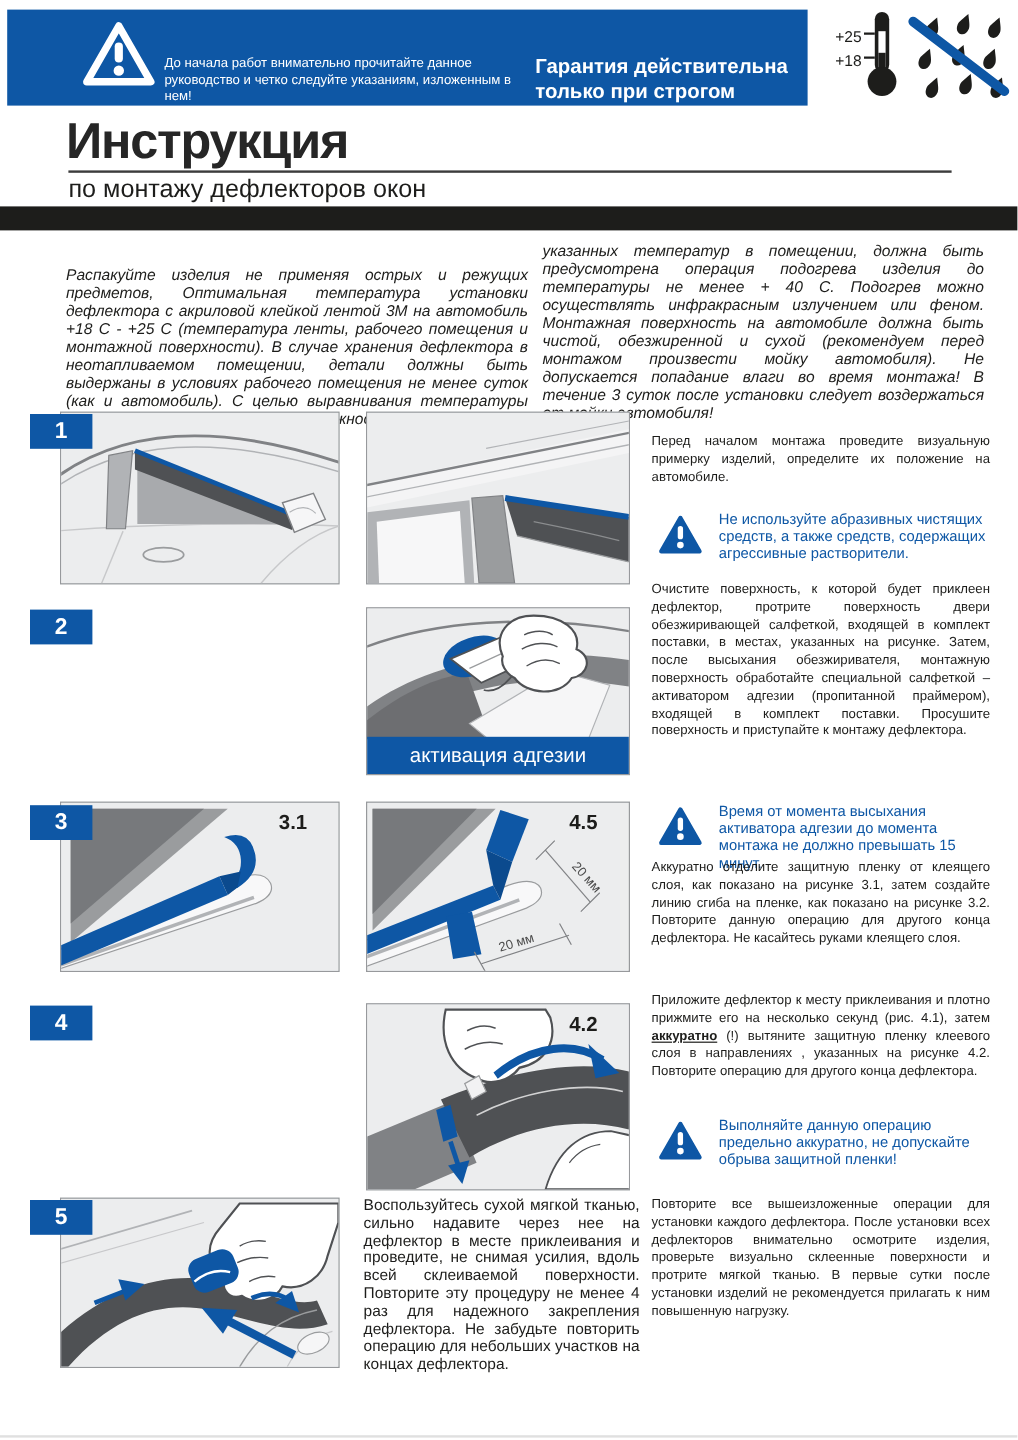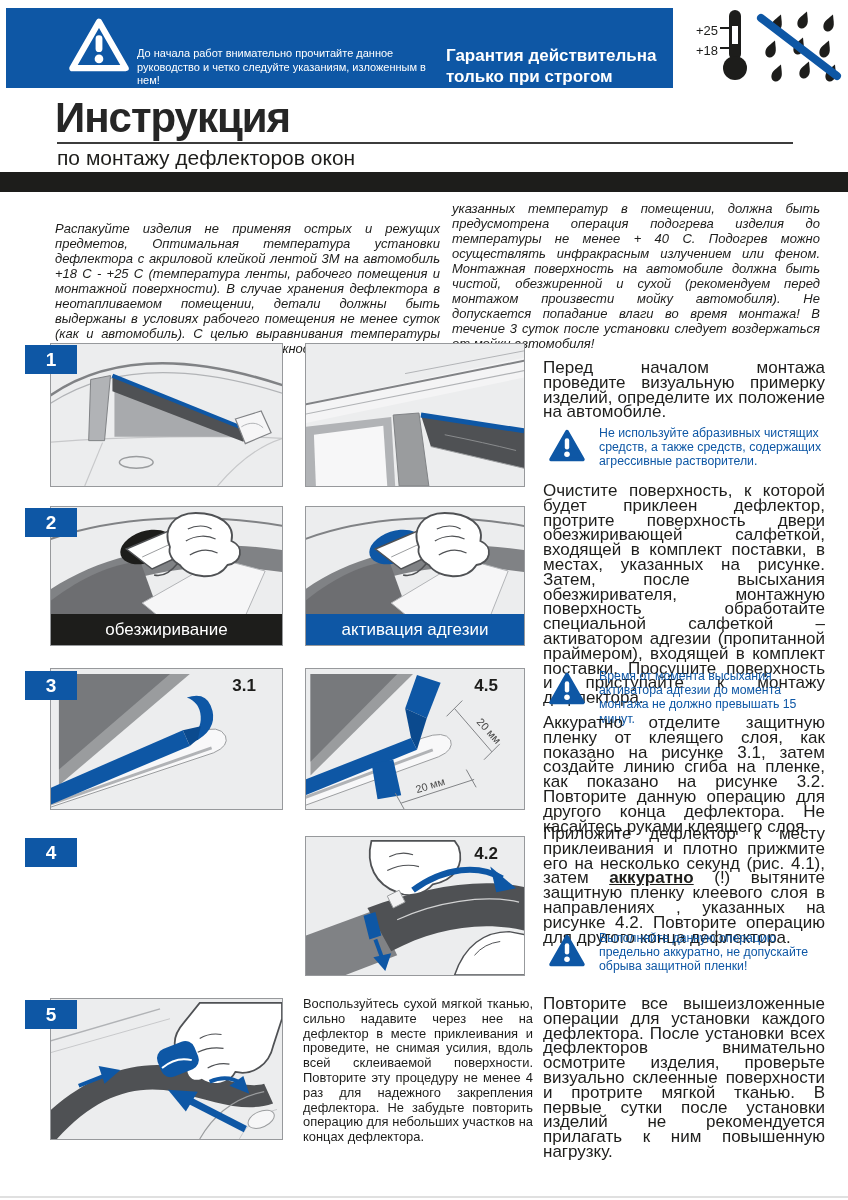--- a/index.html
+++ b/index.html
@@ -36,21 +36,21 @@
   .panelL{left:50px;width:233px;}
   .panelR{left:305px;width:220px;}
   .panel svg{display:block;width:100%;height:100%;}
   .strip{position:absolute;left:0;right:0;bottom:0;height:31px;color:#fff;font-size:17px;
          display:flex;align-items:center;justify-content:center;}
   .strip-black{background:#1d1d1b;}
   .strip-blue{background:#0e57a5;}
   .figlab{position:absolute;top:7px;right:26px;font-size:17px;font-weight:bold;color:#1d1d1b;}
 
   
-  .rc{left:543px;width:282px;font-size:17px;line-height:14.8px;text-align:justify;color:#1d1d1b;}
+  .rc{left:543px;width:282px;font-size:11px;line-height:14.8px;text-align:justify;color:#1d1d1b;}
   .mid{left:303px;width:230px;font-size:12.9px;line-height:14.8px;text-align:justify;color:#1d1d1b;}
   .warnbox{left:548px;width:280px;display:flex;align-items:flex-start;}
   .warnbox svg{width:38px;height:34px;flex:0 0 38px;margin-right:13px;margin-top:2px;}
   .warntext{color:#0e57a5;font-size:12.3px;line-height:14.2px;font-weight:normal;}
   .u{font-weight:bold;text-decoration:underline;}
   .dim-label{font-size:11px;fill:#4a4a4a;font-family:"Liberation Sans",sans-serif;}
   .footer-line{left:0;top:1196px;width:848px;height:2px;background:#e0e0e0;}
 </style>
 </head>
 <body>
@@ -132,36 +132,20 @@
       <polygon points="8,92 78,83 82,144 10,144" fill="#f7f7f8"></polygon>
       <polygon points="88,72 114,70 124,144 94,144" fill="#9a9c9e" stroke="#808285" stroke-width="1"></polygon>
       <polygon points="116,72 220,88 220,126 126,104" fill="#4f5154"></polygon>
       <path d="M116,72 L220,88" stroke="#0e57a5" stroke-width="5"></path>
       <path d="M126,104 L220,126" stroke="#9a9c9e" stroke-width="1" fill="none"></path>
       <path d="M140,92 Q180,100 212,108" stroke="#8a8c8e" stroke-width="1" fill="none"></path>
     </svg>
   </div>
 
   <div class="abs badge" style="top:508px">2</div>
-  <div class="abs panel panelL" style="top:506px;height:140px">
-    <svg viewBox="0 0 233 109" preserveAspectRatio="none" style="height:109px">
-      <rect width="233" height="109" fill="#ecedee"></rect>
-      <path d="M-6,34 C60,10 150,4 240,20" fill="none" stroke="#808285" stroke-width="2"></path>
-      <path d="M-6,86 C60,40 150,30 240,44 L240,66 C150,52 70,62 -6,116 Z" fill="#808285"></path>
-      <path d="M-6,109 L-6,98 C30,70 60,58 90,54 L110,109 Z" fill="#6d6e71"></path>
-      <polygon points="92,96 170,52 216,64 196,109 108,109" fill="#f6f6f7" stroke="#b1b3b6"></polygon>
-      <ellipse cx="96" cy="40" rx="27" ry="16" fill="#1d1d1b" transform="rotate(-18 96 40)"></ellipse>
-      <polygon points="76,42 128,20 154,38 102,62" fill="#fff" stroke="#4f5154" stroke-width="1.5"></polygon>
-      <path d="M92,50 L138,29" stroke="#9a9c9e" stroke-width="1" fill="none"></path>
-      <path d="M120,40 C112,22 124,6 146,6 C170,6 186,18 182,34 C196,40 192,56 178,58 C168,74 140,72 130,58 C122,54 118,46 120,40 Z" fill="#fff" stroke="#4f5154" stroke-width="1.8"></path>
-      <path d="M138,22 C146,18 156,18 162,22 M136,34 C146,28 158,28 166,32 M140,48 C150,42 160,42 168,46" stroke="#4f5154" stroke-width="1.2" fill="none"></path>
-      <path d="M128,56 C120,66 112,70 104,68" stroke="#4f5154" stroke-width="1.5" fill="none"></path>
-    </svg>
-    <div class="strip strip-black">обезжиривание</div>
-  </div>
   <div class="abs panel panelR" style="top:506px;height:140px">
     <svg viewBox="0 0 220 109" preserveAspectRatio="none" style="height:109px">
       <rect width="220" height="109" fill="#ecedee"></rect>
       <path d="M-6,34 C55,10 140,4 226,20" fill="none" stroke="#808285" stroke-width="2"></path>
       <path d="M-6,86 C55,40 140,30 226,44 L226,66 C140,52 65,62 -6,116 Z" fill="#808285"></path>
       <path d="M-6,109 L-6,98 C28,70 56,58 84,54 L104,109 Z" fill="#6d6e71"></path>
       <polygon points="86,96 160,52 204,64 186,109 102,109" fill="#f6f6f7" stroke="#b1b3b6"></polygon>
       <ellipse cx="90" cy="40" rx="27" ry="16" fill="#0e57a5" transform="rotate(-18 90 40)"></ellipse>
       <polygon points="70,42 122,20 148,38 96,62" fill="#fff" stroke="#4f5154" stroke-width="1.5"></polygon>
       <path d="M86,50 L132,29" stroke="#9a9c9e" stroke-width="1" fill="none"></path>
@@ -201,21 +185,21 @@
       <path d="M142,48 L158,32 M180,92 L196,76" stroke="#808285" stroke-width="1"></path>
       <text class="dim-label" x="172" y="54" transform="rotate(48 172 54)">20 мм</text>
       <path d="M96,136 L170,112" stroke="#808285" stroke-width="1"></path>
       <path d="M90,126 L100,144 M162,102 L172,120" stroke="#808285" stroke-width="1"></path>
       <text class="dim-label" x="112" y="126" transform="rotate(-17 112 126)">20 мм</text>
     </svg>
     <div class="figlab">4.5</div>
   </div>
 
   <div class="abs badge" style="top:838px">4</div>
-  <div class="abs panel panelR" style="top:836px;height:140px">
+  <div class="abs panel panelR" style="top:836px;height:156px">
     <svg viewBox="0 0 220 140" preserveAspectRatio="none">
       <rect width="220" height="140" fill="#ecedee"></rect>
       <polygon points="0,100 70,74 92,120 40,140 0,140" fill="#808285"></polygon>
       <path d="M62,72 C120,50 180,40 225,52 L225,96 C180,84 130,92 86,116 Z" fill="#4f5154"></path>
       <path d="M92,84 C130,66 180,58 215,66" stroke="#f2f2f3" stroke-width="1.2" fill="none" opacity="0.8"></path>
       <polygon points="58,80 70,76 76,100 64,104" fill="#0e57a5"></polygon>
       <line x1="70" y1="104" x2="78" y2="126" stroke="#0e57a5" stroke-width="4"></line>
       <polygon points="80,136 68,122 86,118" fill="#0e57a5"></polygon>
       <path d="M66,4 C60,28 70,48 92,56 C104,62 120,58 128,48 C150,44 160,28 154,10 L150,4 Z" fill="#fff" stroke="#4f5154" stroke-width="1.8"></path>
       <path d="M84,20 Q96,14 108,18 M82,34 Q98,26 114,30 M92,56 L86,66" stroke="#4f5154" stroke-width="1.2" fill="none"></path>

